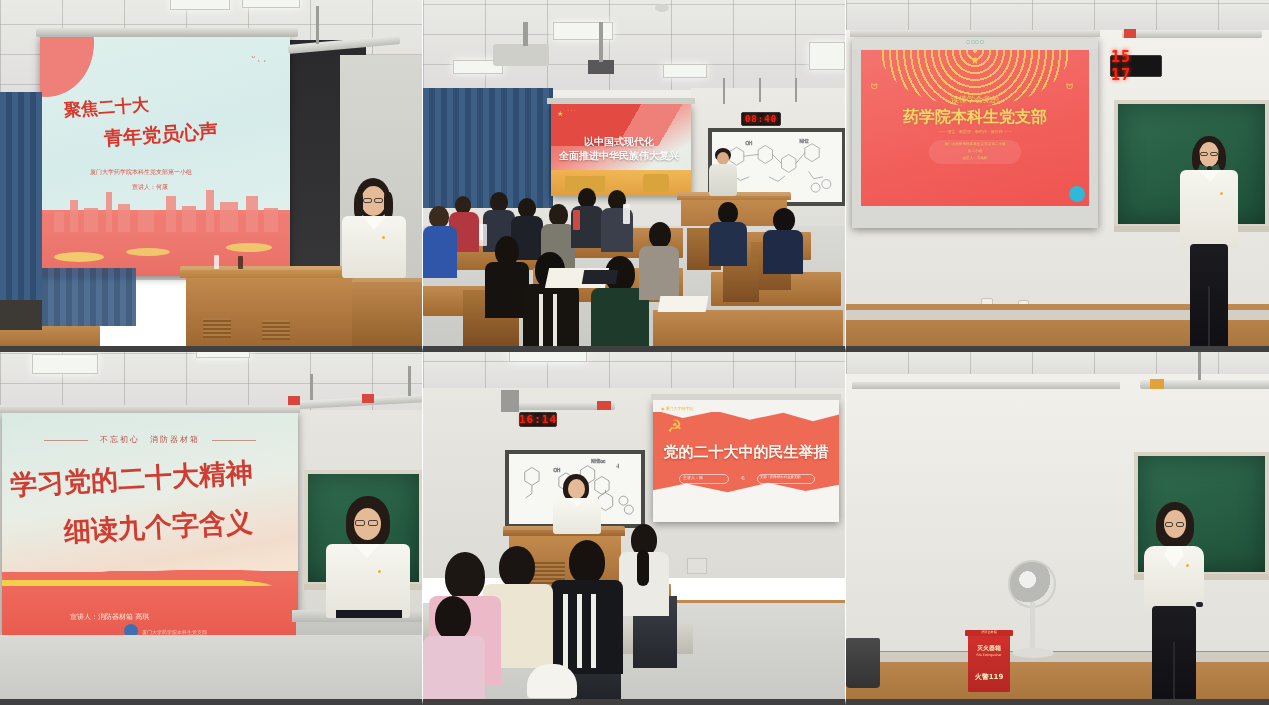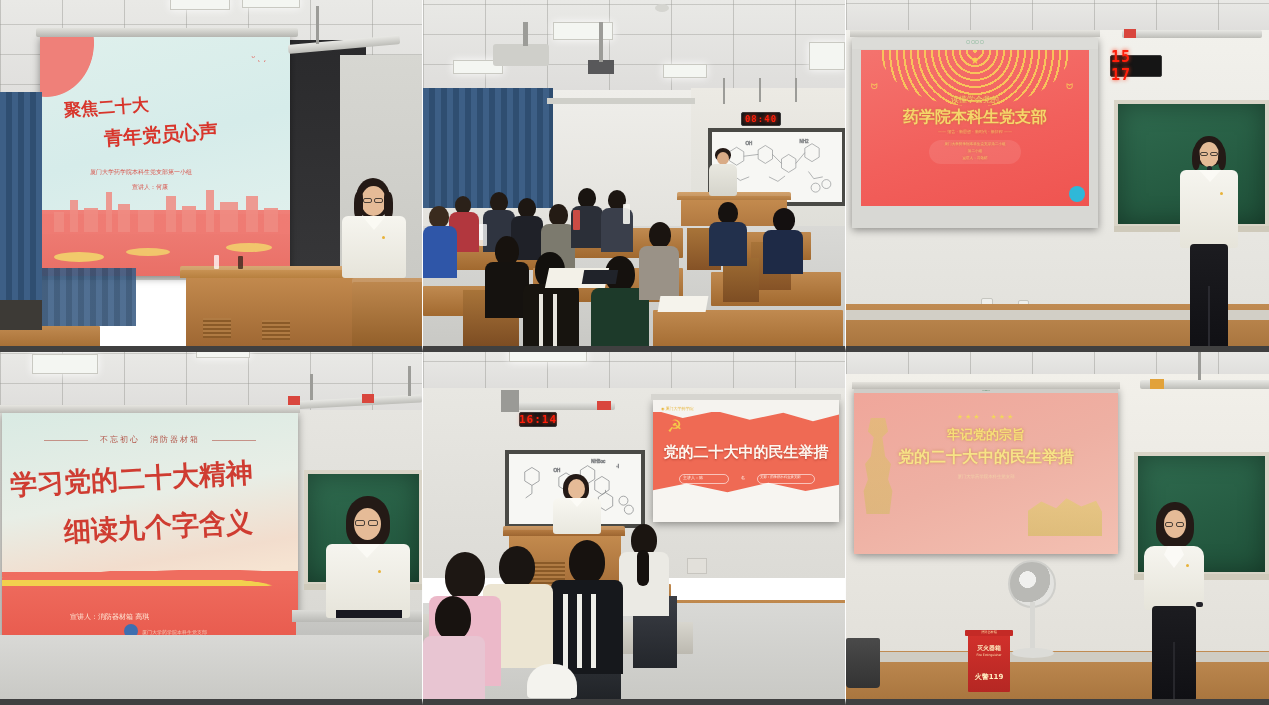--- a/index.html
+++ b/index.html
@@ -312,20 +312,31 @@
           <circle cx="124" cy="58" r="5"></circle>
           <circle cx="112" cy="62" r="5"></circle>
           <text x="34" y="14" font-size="5" fill="#44484d">OH</text>
           <text x="94" y="12" font-size="5" fill="#44484d">NH2</text>
         </g>
       </svg>
     </div>
 
     <div class="curtain" style="left:0;top:88px;width:130px;height:120px;"></div>
 
+    <div class="screen-frame" style="left:128px;top:104px;width:140px;height:92px;background:#1a1a1a;">
+      <div class="slide slide-flag">
+        <div style="position:absolute;left:0;top:0;width:100%;height:46%;background:linear-gradient(120deg,#e24a42 0 55%, #ef8079 55% 80%, transparent 80%);"></div>
+        <div style="position:absolute;left:6px;top:6px;color:#f8d34a;font-size:7px;letter-spacing:1px;">★ ˙˙˙</div>
+        <div style="position:absolute;left:0;bottom:0;width:100%;height:26px;background:linear-gradient(#f2b44a,#e09a33);opacity:.92;"></div>
+        <div style="position:absolute;left:14px;bottom:4px;width:40px;height:16px;background:#d9a43c;"></div>
+        <div style="position:absolute;left:92px;bottom:4px;width:26px;height:18px;background:#d9a43c;border-radius:4px 4px 0 0;"></div>
+        <div class="s-title calli-white" style="position:absolute;left:33px;top:32px;font-size:10px;">以中国式现代化</div>
+        <div class="s-title calli-white" style="position:absolute;left:8px;top:46px;font-size:10px;">全面推进中华民族伟大复兴</div>
+      </div>
+    </div>
     <div style="position:absolute;left:124px;top:98px;width:148px;height:6px;background:#cfcfc9;"></div>
 
     <div class="podium" style="left:258px;top:196px;width:106px;height:60px;"></div>
     <div class="podium" style="left:254px;top:192px;width:114px;height:8px;background:linear-gradient(#cc9455,#b07b43);"></div>
     <div class="person" style="left:284px;top:148px;width:32px;height:48px;">
       <div class="hair" style="left:8px;top:0;width:16px;height:13px;"></div>
       <div class="head" style="left:10px;top:4px;width:12px;height:13px;background:#d9ab86;"></div>
       <div class="shirt-white" style="left:2px;top:16px;width:28px;height:32px;background:linear-gradient(#e9e8e0,#d5d4cb);"></div>
     </div>
 
@@ -623,36 +634,20 @@
     <div style="position:absolute;left:104px;top:312px;width:50px;height:34px;border-radius:22px 22px 4px 4px;background:#f4f3ee;"></div>
     <div style="position:absolute;left:264px;top:206px;width:20px;height:16px;background:#e2e0da;border:1px solid #c7c5bf;"></div>
   </div>
 
   <div class="panel">
     <div class="ceiling" style="height:26px;">
         <div class="ceil-grid"></div>
       </div>
     <div class="wall" style="top:22px;height:286px;background:linear-gradient(#f2f0ea,#e2e0da);"></div>
 
-    <div class="screen-frame" style="left:8px;top:36px;width:264px;height:166px;background:#111;">
-      <div class="slide slide-peach">
-        <div style="position:absolute;left:0;top:0;width:100%;height:5px;background:#cfcdc8;"></div>
-        <div style="position:absolute;left:50%;top:0;transform:translateX(-50%);font-size:3px;color:#5a8f6a;">▪ ▪▪▪ ▪</div>
-        <div style="position:absolute;left:6px;top:30px;width:36px;height:96px;opacity:.45;
-             background:linear-gradient(#d9c95a,#cdbd52);
-             clip-path:polygon(30% 0,70% 0,78% 14%,62% 20%,70% 40%,86% 48%,78% 64%,90% 76%,82% 100%,18% 100%,10% 76%,22% 64%,14% 48%,30% 40%,38% 20%,22% 14%);"></div>
-        <div style="position:absolute;right:16px;bottom:18px;width:74px;height:42px;opacity:.55;
-             background:linear-gradient(#e2d268,#cfbe52);
-             clip-path:polygon(0 40%,18% 18%,38% 34%,52% 10%,72% 30%,92% 16%,100% 42%,100% 100%,0 100%);"></div>
-        <div style="position:absolute;left:50%;top:24px;transform:translateX(-50%);font-size:7px;color:#f2d65c;letter-spacing:2px;">★★★　★★★</div>
-        <div class="s-title calli-gold" style="position:absolute;left:50%;top:40px;transform:translateX(-50%);font-size:13px;color:#f6de78;">牢记党的宗旨</div>
-        <div class="s-title calli-gold" style="position:absolute;left:50%;top:60px;transform:translateX(-50%);font-size:16px;color:#f7e387;">党的二十大中的民生举措</div>
-        <div class="s-sub" style="position:absolute;left:50%;top:86px;transform:translateX(-50%);font-size:4.4px;color:#f3d9a8;opacity:.8;">厦门大学药学院本科生党支部</div>
-      </div>
-    </div>
     <div style="position:absolute;left:6px;top:30px;width:268px;height:7px;background:linear-gradient(#e4e2dc,#bfbdb7);"></div>
 
     <div class="blackboard" style="left:288px;top:100px;width:135px;height:124px;"></div>
     <div class="bb-tray" style="left:288px;top:222px;width:135px;height:6px;"></div>
 
     <div class="light-strip" style="left:294px;top:28px;width:130px;height:9px;"></div>
     <div style="position:absolute;left:304px;top:27px;width:14px;height:10px;background:#e2a23a;"></div>
     <div class="proj-arm" style="left:352px;top:0;width:3px;height:28px;"></div>
 
     <div class="floor-wood" style="height:48px;"></div>

